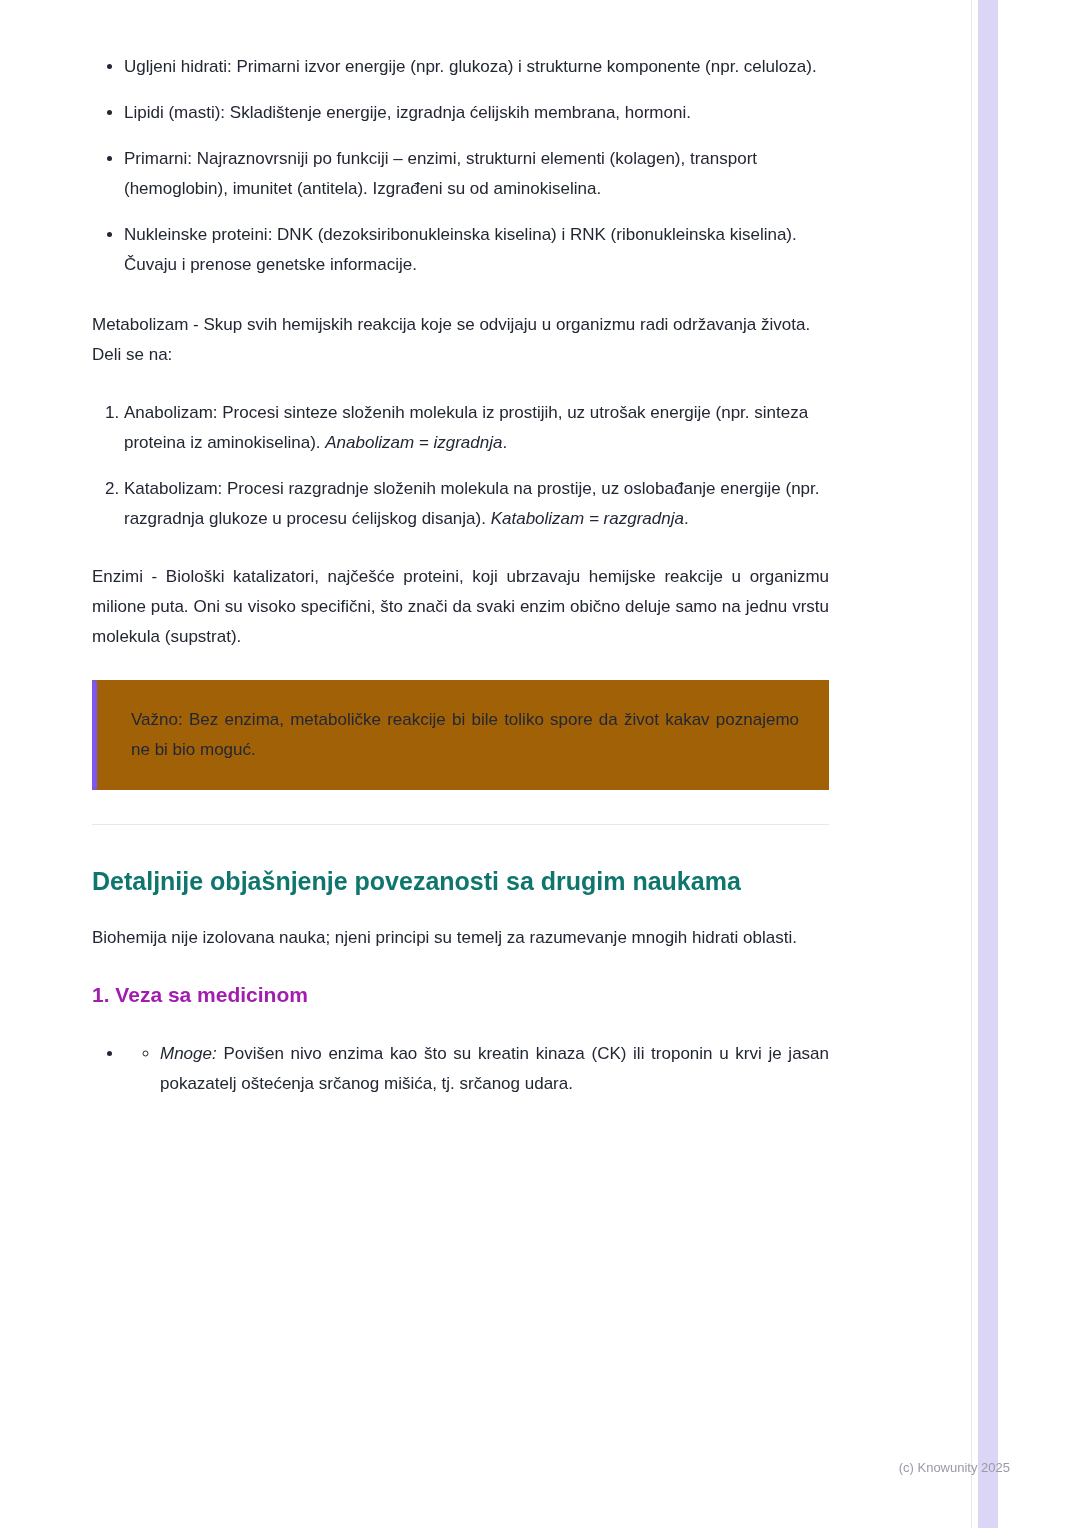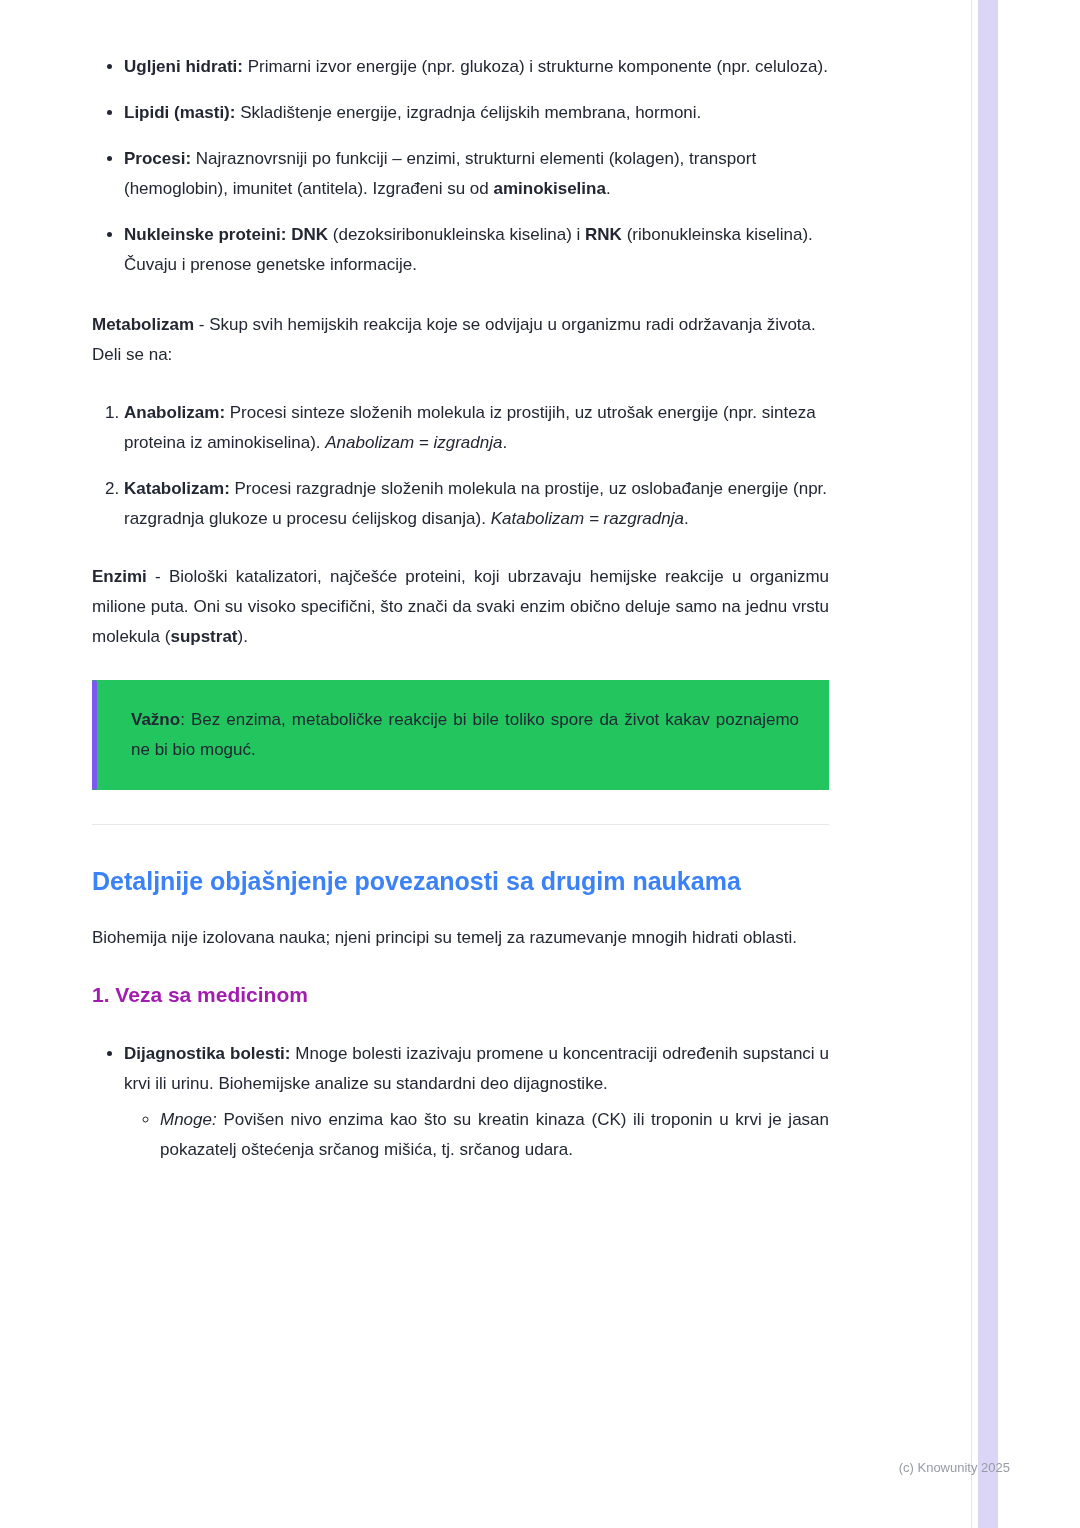--- a/index.html
+++ b/index.html
@@ -13,60 +13,60 @@
     overflow: hidden;
   }
   .content {
     position: absolute;
     left: 92px;
     top: 52px;
     width: 737px;
     font-size: 17px;
     line-height: 30px;
   }
-  b { font-weight: 700; }
+  b { font-weight: 400; }
   i { font-style: italic; }
   p { margin: 0 0 28px 0; }
   .justify { text-align: justify; }
 
   ul.disc { list-style: disc; margin: 0 0 30px 0; padding: 0 0 0 32px; }
   ul.disc > li { margin: 0 0 16px 0; }
   ul.disc > li:last-child { margin-bottom: 0; }
 
   ol.decimal { list-style: decimal; margin: 0 0 28px 0; padding: 0 0 0 32px; }
   ol.decimal > li { margin: 0 0 16px 0; }
   ol.decimal > li:last-child { margin-bottom: 0; }
 
   ul.circle { list-style: circle; margin: 6px 0 0 0; padding: 0 0 0 36px; }
   ul.circle > li { margin: 0; }
 
   .callout {
     position: relative;
-    background: #22c55e;
+    background: #a16207;
     border-radius: 0;
     padding: 25px 30px 25px 39px;
     margin: 0 0 34px 0;
   }
   .callout-bar {
     position: absolute;
     left: 0; top: 0; bottom: 0;
     width: 5px;
     border-radius: 99px;
     background: #7c57f0;
   }
   .callout p { margin: 0; }
 
   hr.divider {
     border: 0;
     border-top: 1px solid #e7e7ec;
     margin: 0 0 38px 0;
   }
 
   h2.section {
-    color: #3b82f6;
+    color: #0f766e;
     font-size: 25px;
     line-height: 36px;
     font-weight: 700;
     margin: 0 0 24px 0;
   }
   h3.subsection {
     color: #a21caf;
     font-size: 21px;
     line-height: 28px;
     font-weight: 700;
@@ -96,21 +96,21 @@
   }
 </style>
 </head>
 <body>
 
 <div class="content">
 
   <ul class="disc">
     <li><b>Ugljeni hidrati:</b><span> Primarni izvor energije (npr. glukoza) i strukturne komponente (npr. celuloza).</span></li>
     <li><b>Lipidi (masti):</b><span> Skladištenje energije, izgradnja ćelijskih membrana, hormoni.</span></li>
-    <li><b>Procesi:</b><span> Najraznovrsniji po funkciji – enzimi, strukturni elementi (kolagen), transport (hemoglobin), imunitet (antitela). Izgrađeni su od </span><b>aminokiselina</b><span>.</span></li>
+    <li><b>Primarni:</b><span> Najraznovrsniji po funkciji – enzimi, strukturni elementi (kolagen), transport (hemoglobin), imunitet (antitela). Izgrađeni su od </span><b>aminokiselina</b><span>.</span></li>
     <li><b>Nukleinske proteini: DNK</b><span> (dezoksiribonukleinska kiselina) i </span><b>RNK</b><span> (ribonukleinska kiselina). Čuvaju i prenose genetske informacije.</span></li>
   </ul>
 
   <p><b>Metabolizam</b><span> - Skup svih hemijskih reakcija koje se odvijaju u organizmu radi održavanja života. Deli se na:</span></p>
 
   <ol class="decimal">
     <li><b>Anabolizam:</b><span> Procesi sinteze složenih molekula iz prostijih, uz utrošak energije (npr. sinteza proteina iz aminokiselina). </span><i>Anabolizam = izgradnja</i><span>.</span></li>
     <li><b>Katabolizam:</b><span> Procesi razgradnje složenih molekula na prostije, uz oslobađanje energije (npr. razgradnja glukoze u procesu ćelijskog disanja). </span><i>Katabolizam = razgradnja</i><span>.</span></li>
   </ol>
 
@@ -125,21 +125,20 @@
 
   <h2 class="section">Detaljnije objašnjenje povezanosti sa drugim naukama</h2>
 
   <p><span>Biohemija nije izolovana nauka; njeni principi su temelj za razumevanje mnogih hidrati oblasti.</span></p>
 
   <h3 class="subsection">1. Veza sa medicinom</h3>
 
 
   <ul class="disc">
     <li>
-      <span class="justify" style="display:block;"><b>Dijagnostika bolesti:</b><span> Mnoge bolesti izazivaju promene u koncentraciji određenih supstanci u krvi ili urinu. Biohemijske analize su standardni deo dijagnostike.</span></span>
       <ul class="circle">
         <li class="justify"><i>Mnoge:</i><span> Povišen nivo enzima kao što su kreatin kinaza (CK) ili troponin u krvi je jasan pokazatelj oštećenja srčanog mišića, tj. srčanog udara.</span></li>
       </ul>
     </li>
   </ul>
 
 </div>
 
 <div class="edge-line"></div>
 <div class="scrollbar"></div>

